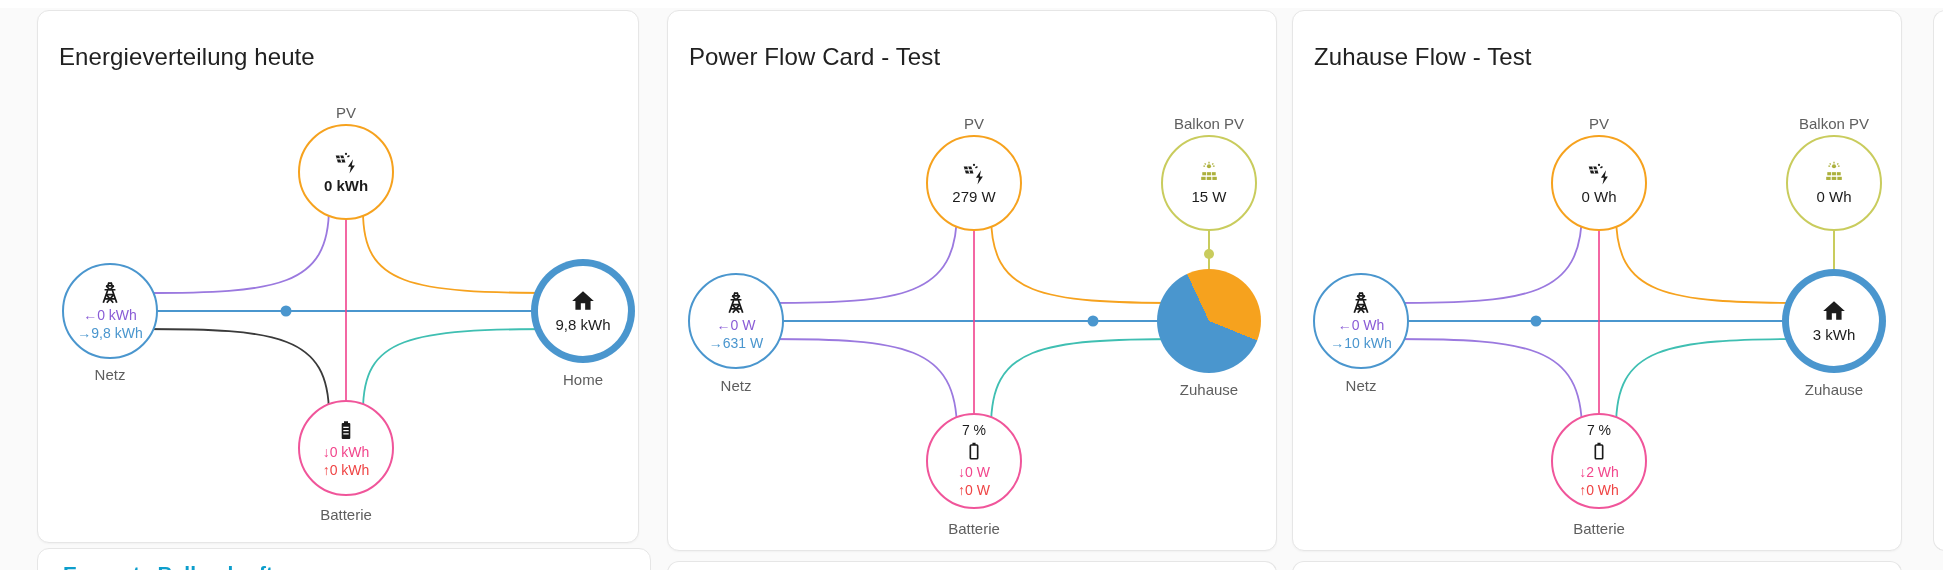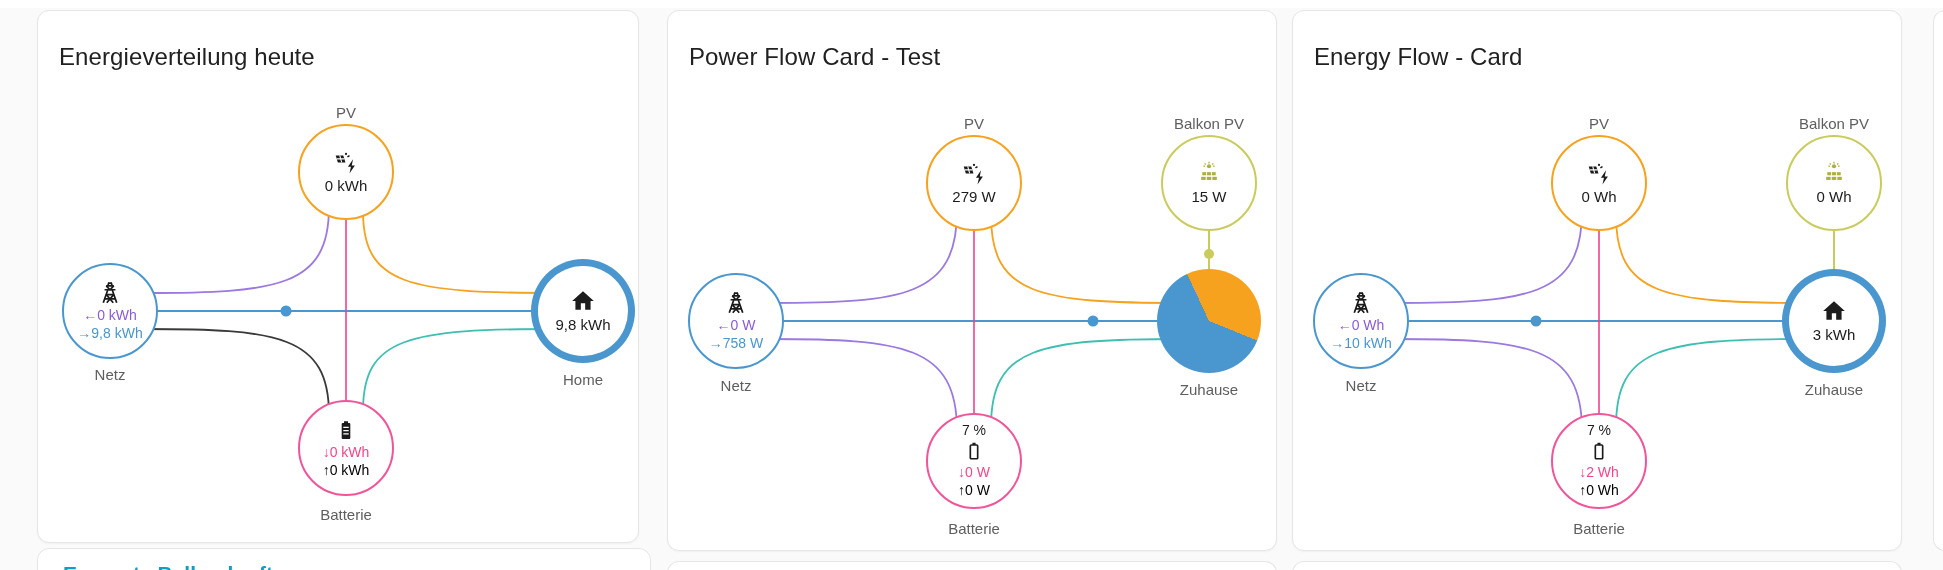--- a/index.html
+++ b/index.html
@@ -32,21 +32,21 @@
   .bignode .ring{position:absolute;inset:0;border-radius:50%;}
   .bignode .inner{
     position:absolute;inset:7px;border-radius:50%;background:#ffffff;
     display:flex;flex-direction:column;align-items:center;justify-content:center;gap:2px;
   }
   .nvalue{font-size:15px;color:#1c1c1c;white-space:nowrap;line-height:18px;}
   .nline{font-size:14px;white-space:nowrap;line-height:17px;}
   .purple-t{color:#8A5CD6;}
   .blue-t{color:#4A96CE;}
   .pink-t{color:#F2468C;}
-  .teal-t{color:#000000;}
+  .teal-t{color:#ef4444;}
   .soc{font-size:14px;color:#1c1c1c;line-height:15px;}
   .nodelabel{
     position:absolute;width:120px;text-align:center;font-size:15px;color:#5e5e5e;
     white-space:nowrap;line-height:18px;
   }
   .partial-card{
     position:absolute;background:#ffffff;border:1px solid #e6e6e6;box-sizing:border-box;
   }
   .partial-text{
     position:absolute;left:25px;top:13px;font-size:21px;font-weight:bold;color:#0D9ECC;
@@ -66,21 +66,21 @@
     <path d="M105,282 C240,282 291,276 291,196" stroke="#9b79df" stroke-width="1.8" fill="none"></path>
     <path d="M105,300 L520,300" stroke="#4A96CE" stroke-width="2" fill="none"></path>
     <path d="M105,318 C240,318 291,324 291,404" stroke="#3a3a3a" stroke-width="1.8" fill="none"></path>
     <path d="M308,196 L308,404" stroke="#f0418c" stroke-width="1.6" fill="none"></path>
     <path d="M325,200 C325,274 370,282 520,282" stroke="#F6A21E" stroke-width="1.8" fill="none"></path>
     <path d="M325,400 C325,326 370,318 520,318" stroke="#3FBFB2" stroke-width="1.8" fill="none"></path>
     <circle cx="248" cy="300" r="5.5" fill="#4A96CE"></circle>
   </svg>
 
   <div class="nodelabel" style="left:248px;top:93px;">PV</div>
-  <div class="node orange" style="left:260px;top:113px;">
+  <div class="node orange" style="left:260px;top:113px;font-weight:bold;">
     <svg class="icon" width="30" height="26" viewBox="0 0 26 24">
       <path d="M3.5 5 L10.5 5 L12.5 11.5 L5.5 11.5 Z" fill="#1a1a1a"></path>
       <path d="M7.2 5 L9 11.5 M4.5 8.2 L11.5 8.2" stroke="#fff" stroke-width="1"></path>
       <circle cx="13" cy="3.6" r="1" fill="#1a1a1a"></circle>
       <path d="M14.3 6.4 L16.2 5.1" stroke="#1a1a1a" stroke-width="1.4"></path>
       <path d="M19.5 8.5 L14.8 15.5 L17.6 15.5 L16.2 21.8 L21.2 14.2 L18.3 14.2 Z" fill="#1a1a1a"></path>
     </svg>
     <div class="nvalue">0 kWh</div>
   </div>
 
@@ -173,21 +173,21 @@
       <g stroke="#1a1a1a" stroke-width="1.6" fill="none">
         <path d="M10.2 2.8 L13.8 2.8 M10.8 2.8 L10 5.5 M13.2 2.8 L14 5.5"></path>
         <path d="M8.5 5.5 L15.5 5.5 M7 9 L17 9"></path>
         <path d="M8.5 5.5 L12 9 L15.5 5.5"></path>
         <path d="M10 9 L5.8 21 M14 9 L18.2 21"></path>
         <path d="M8.6 13.5 L15.4 13.5 M7.3 17.5 L16.7 17.5"></path>
         <path d="M8.6 13.5 L15 21 M15.4 13.5 L9 21"></path>
       </g>
     </svg>
     <div class="nline purple-t">←0 W</div>
-    <div class="nline blue-t">→758 W</div>
+    <div class="nline blue-t">→631 W</div>
   </div>
   <div class="nodelabel" style="left:8px;top:366px;">Netz</div>
 
   <div class="node pink" style="left:258px;top:402px;">
     <div class="soc">7 %</div>
     <svg class="icon" width="22" height="24" viewBox="0 0 24 24">
       <rect x="8" y="5.5" width="8" height="15" rx="1" fill="none" stroke="#1a1a1a" stroke-width="1.8"></rect>
       <rect x="10.3" y="3" width="3.4" height="2.4" fill="#1a1a1a"></rect>
     </svg>
     <div class="nline pink-t">↓0 W</div>
@@ -195,21 +195,21 @@
   </div>
   <div class="nodelabel" style="left:246px;top:509px;">Batterie</div>
 
   <div class="bignode" style="left:489px;top:258px;">
     <div class="ring" style="background:conic-gradient(from -25deg, #F6A21E 0deg 137deg, #4A96CE 137deg 360deg);"></div>
   </div>
   <div class="nodelabel" style="left:481px;top:370px;">Zuhause</div>
 </div>
 
 <div class="card" style="left:1292px;top:10px;width:610px;height:541px;">
-  <div class="card-title">Energy Flow - Card</div>
+  <div class="card-title">Zuhause Flow - Test</div>
 
   <svg class="flow-svg" width="610" height="541" viewBox="0 0 610 541">
     <path d="M100,292 C235,292 289,286 289,200" stroke="#9b79df" stroke-width="1.8" fill="none"></path>
     <path d="M100,310 L520,310" stroke="#4A96CE" stroke-width="2" fill="none"></path>
     <path d="M100,328 C235,328 289,334 289,420" stroke="#9b79df" stroke-width="1.8" fill="none"></path>
     <path d="M306,200 L306,420" stroke="#f0418c" stroke-width="1.6" fill="none"></path>
     <path d="M323,204 C323,284 370,292 515,292" stroke="#F6A21E" stroke-width="1.8" fill="none"></path>
     <path d="M323,416 C323,336 370,328 515,328" stroke="#3FBFB2" stroke-width="1.8" fill="none"></path>
     <path d="M541,205 L541,280" stroke="#C9CC5D" stroke-width="2" fill="none"></path>
     <circle cx="243" cy="310" r="5.5" fill="#4A96CE"></circle>

